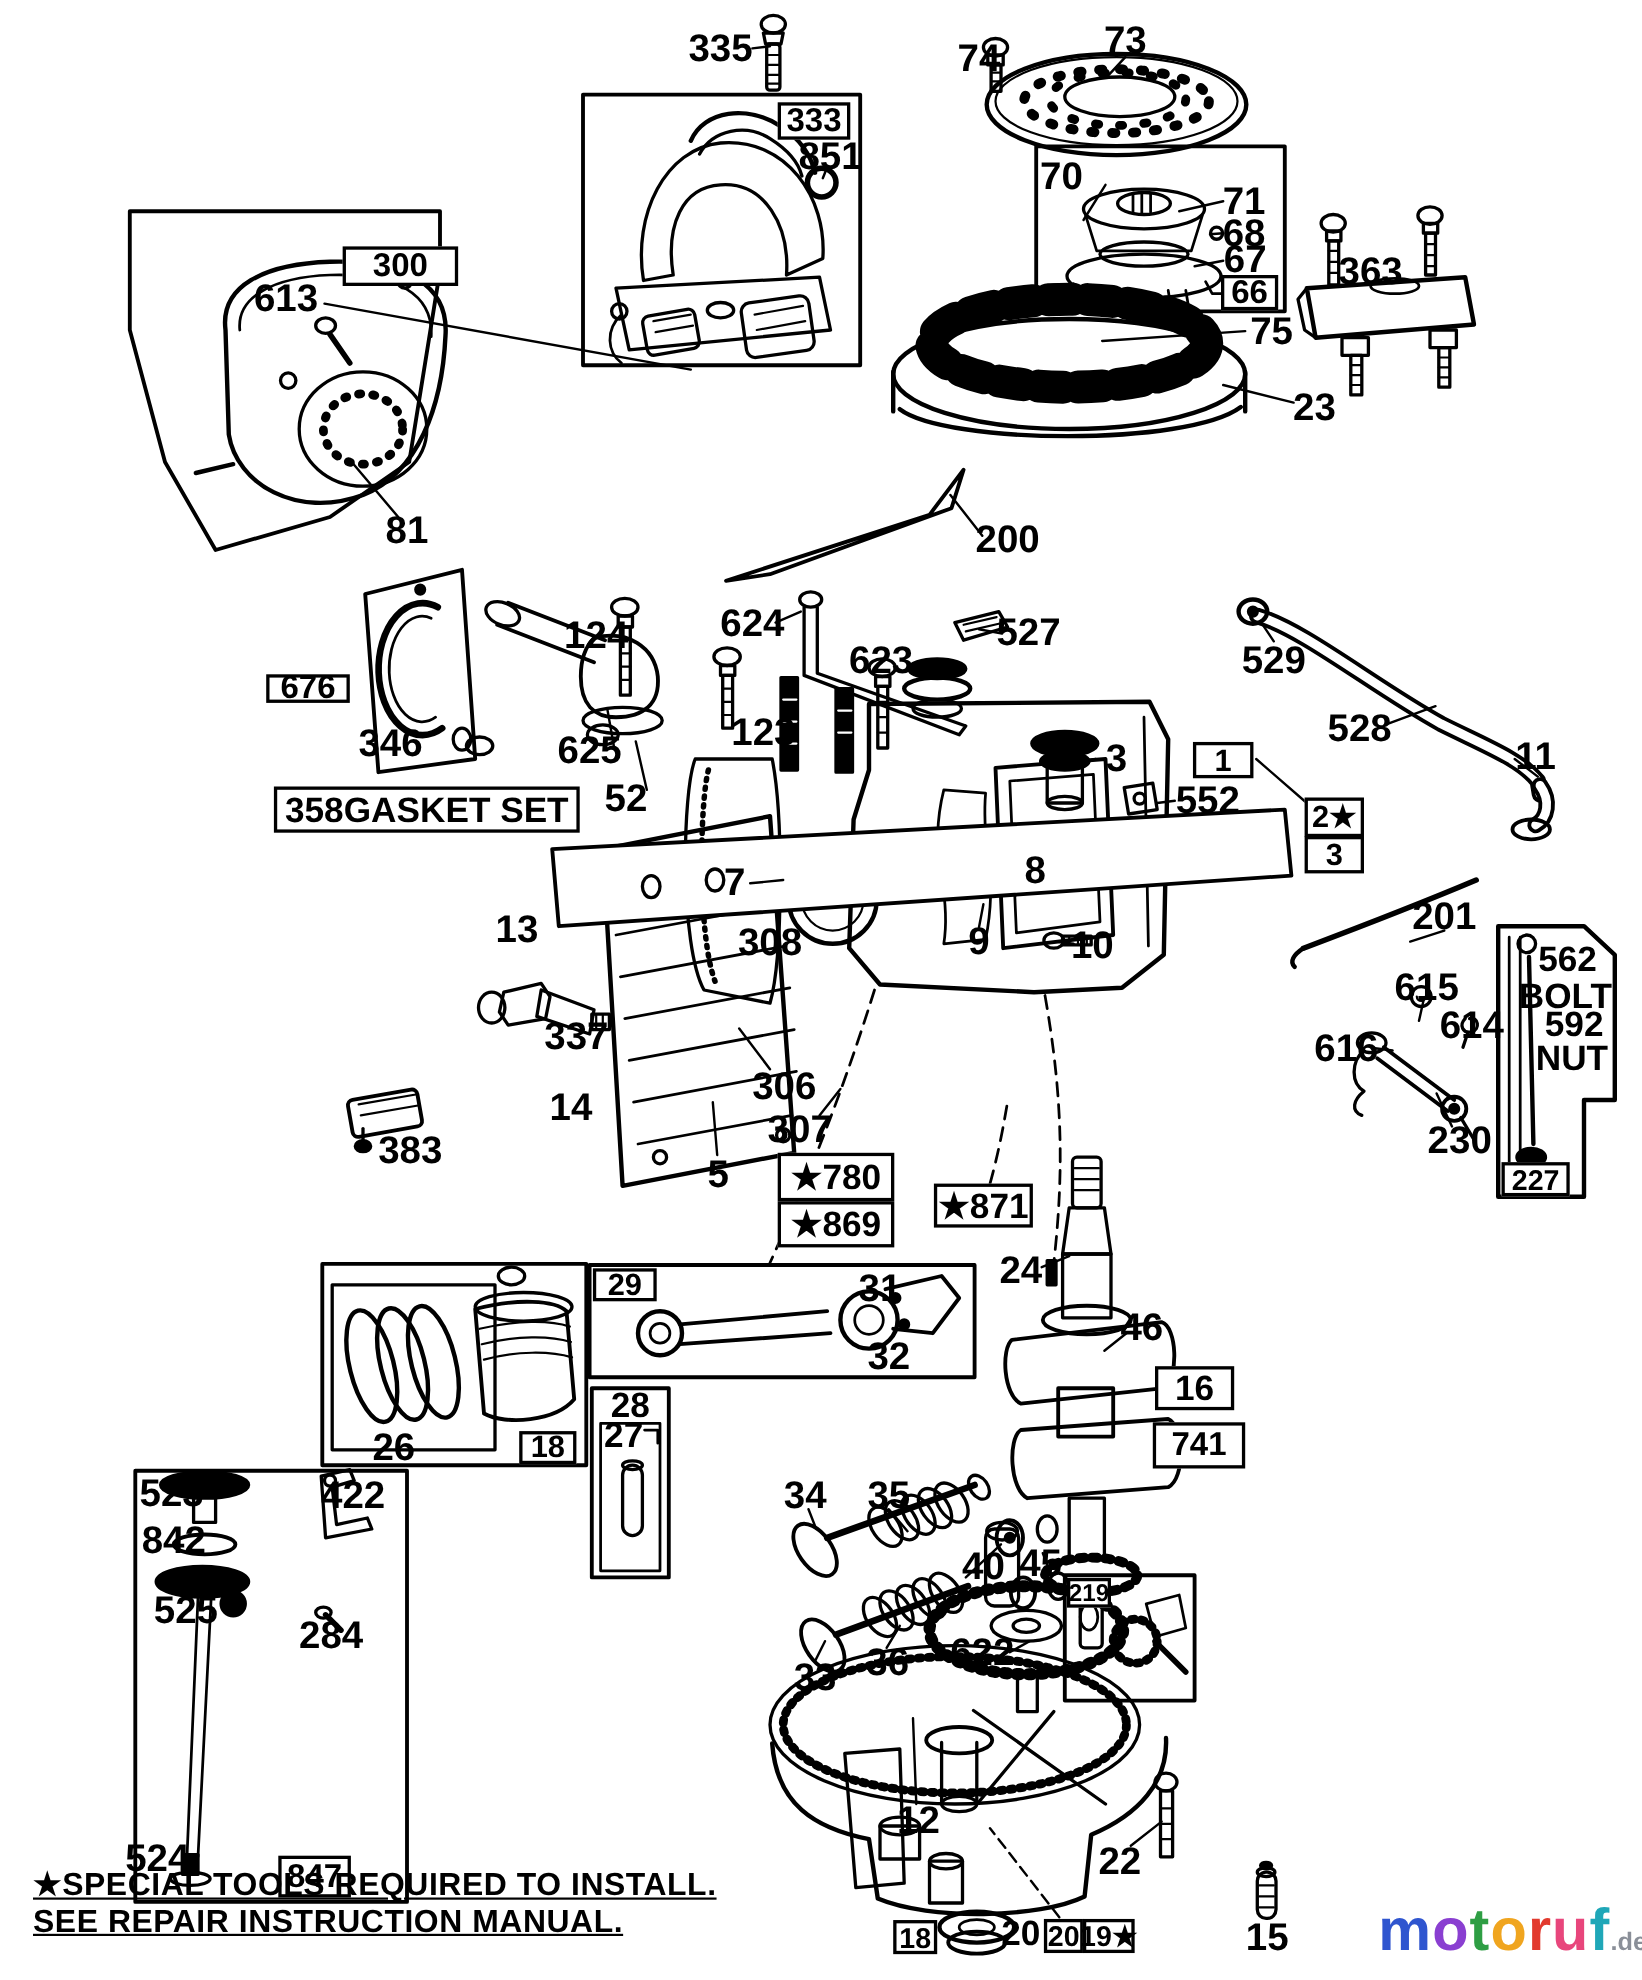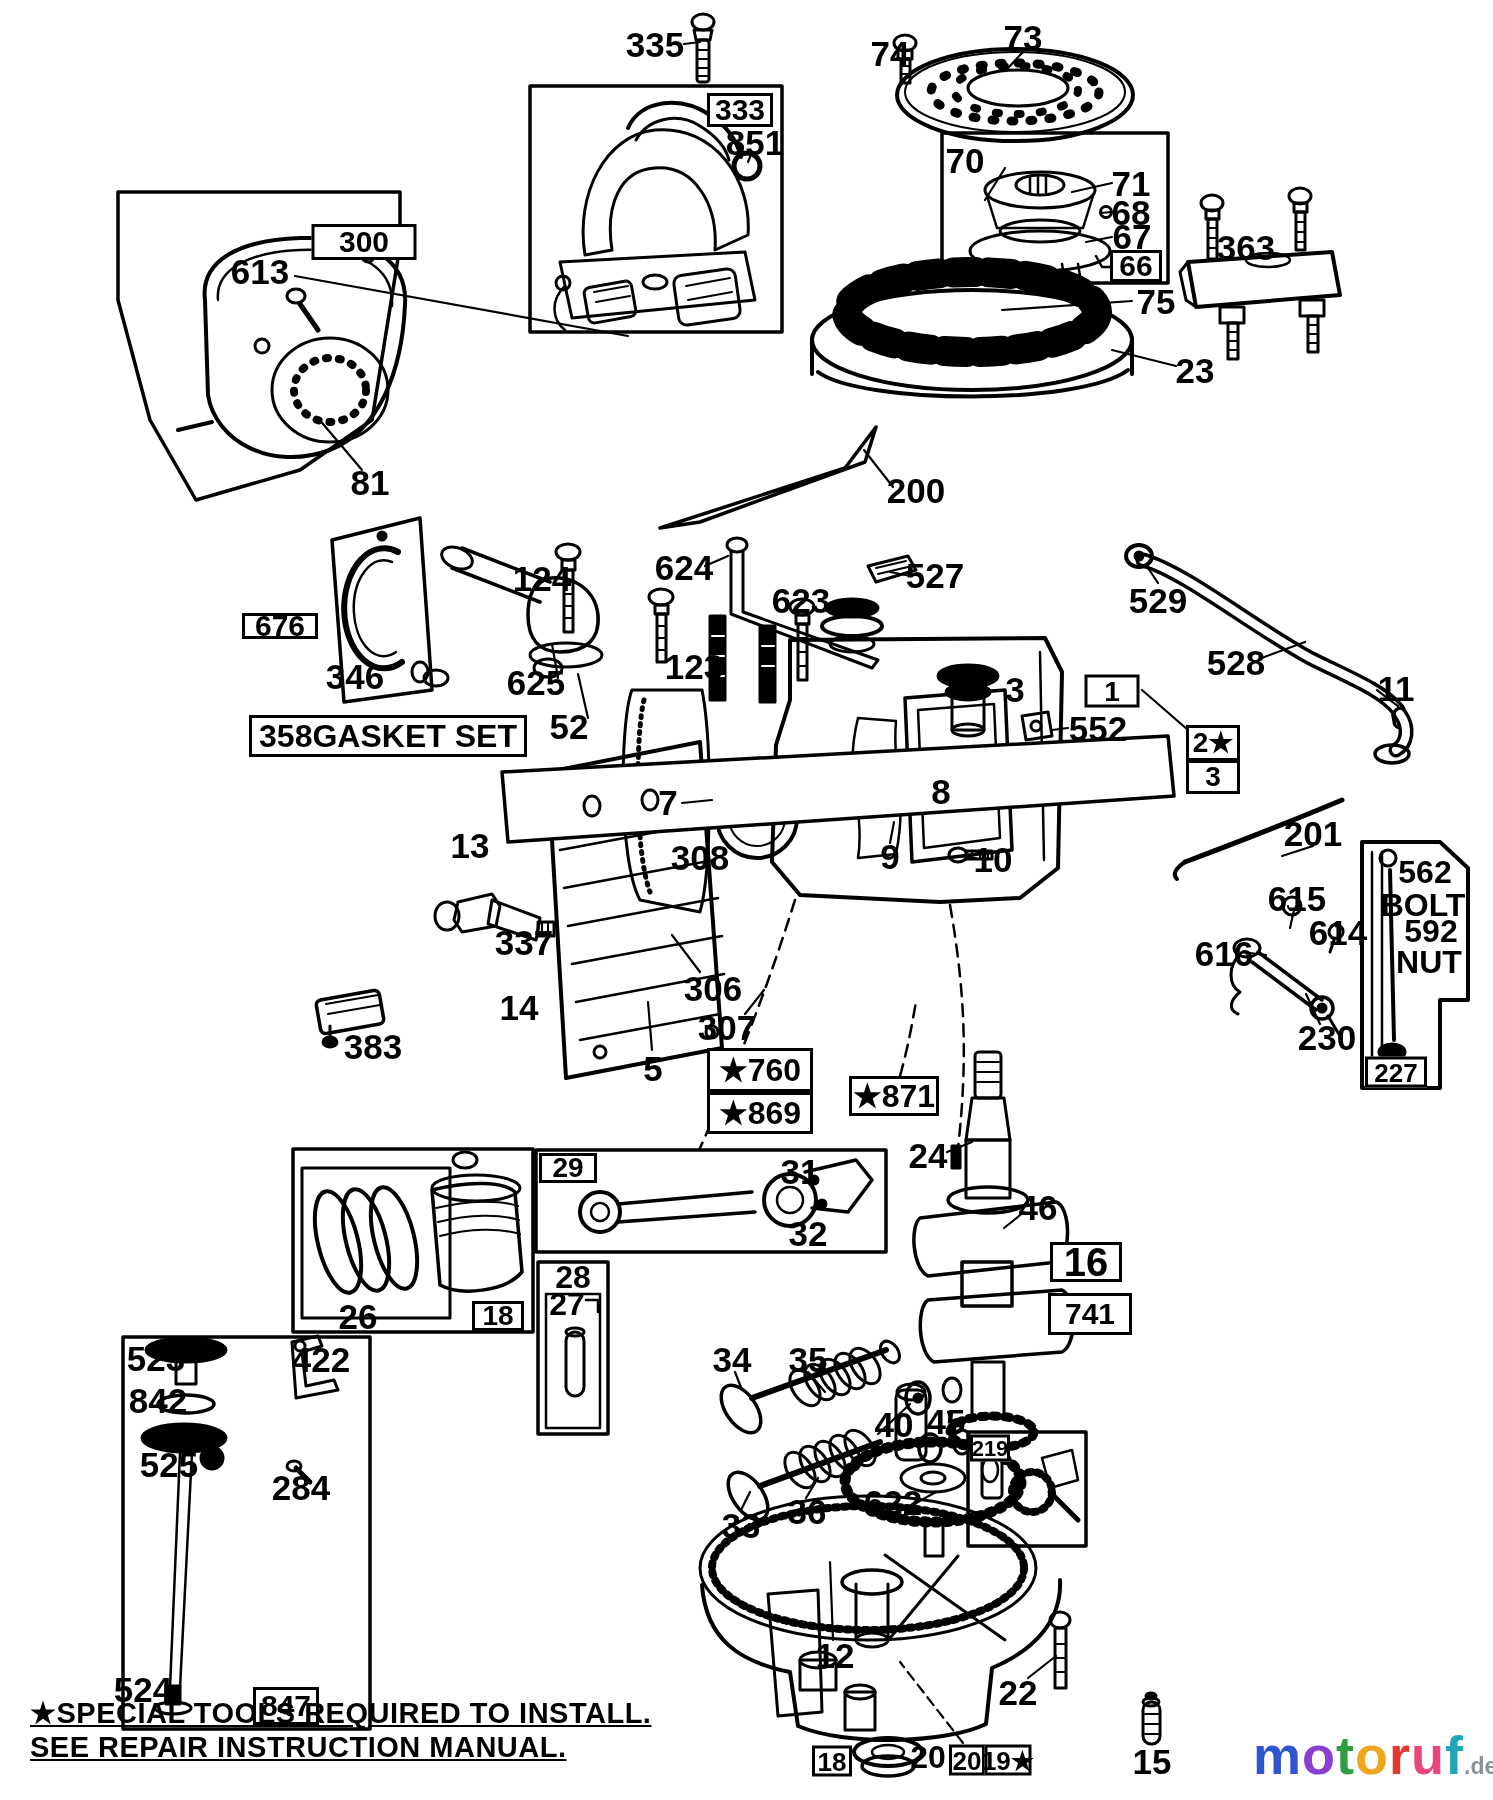--- a/index.html
+++ b/index.html
@@ -502,32 +502,32 @@
       <div class="plabel" style="left: 1313px; top: 833px;">201</div>
       <div class="plabel" style="left: 1297px; top: 898px;">615</div>
       <div class="plabel" style="left: 1338px; top: 932px;">614</div>
       <div class="plabel" style="left: 1224px; top: 953px;">616</div>
       <div class="plabel" style="left: 1327px; top: 1037px;">230</div>
       <div class="plabel" style="left: 1425px; top: 872px; font-size: 32px;">562</div>
       <div class="plabel" style="left: 1423px; top: 905px; font-size: 32px; text-align: right;">BOLT</div>
       <div class="plabel" style="left: 1431px; top: 931px; font-size: 32px;">592</div>
       <div class="plabel" style="left: 1429px; top: 962px; font-size: 32px;">NUT</div>
       <div class="plabel boxed" style="left: 1396px; top: 1072px; font-size: 26px; width: 62px; height: 31px;">227</div>
-      <div class="plabel boxed" style="left: 760px; top: 1070px; font-size: 32px; width: 106px; height: 44px;">★760</div>
+      <div class="plabel boxed" style="left: 760px; top: 1070px; font-size: 32px; width: 106px; height: 44px;">★780</div>
       <div class="plabel boxed" style="left: 760px; top: 1113px; font-size: 32px; width: 106px; height: 42px;">★869</div>
       <div class="plabel boxed" style="left: 894px; top: 1096px; font-size: 32px; width: 90px; height: 40px;">★871</div>
       <div class="plabel" style="left: 928px; top: 1155px;">24</div>
       <div class="plabel boxed" style="left: 568px; top: 1168px; font-size: 28px; width: 58px; height: 30px;">29</div>
       <div class="plabel" style="left: 800px; top: 1171px;">31</div>
       <div class="plabel" style="left: 808px; top: 1233px;">32</div>
       <div class="plabel" style="left: 573px; top: 1277px; font-size: 32px;">28</div>
       <div class="plabel" style="left: 567px; top: 1304px; font-size: 32px;">27</div>
       <div class="plabel" style="left: 358px; top: 1316px;">26</div>
       <div class="plabel boxed" style="left: 498px; top: 1316px; font-size: 28px; width: 52px; height: 30px;">18</div>
-      <div class="plabel boxed" style="left: 1086px; top: 1262px; font-size: 40px; width: 72px; height: 40px;">16</div>
+      <div class="plabel boxed" style="left: 1086px; top: 1262px; font-size: 32px; width: 72px; height: 40px;">16</div>
       <div class="plabel boxed" style="left: 1090px; top: 1314px; font-size: 30px; width: 84px; height: 42px;">741</div>
       <div class="plabel" style="left: 1038px; top: 1207px;">46</div>
       <div class="plabel" style="left: 732px; top: 1359px;">34</div>
       <div class="plabel" style="left: 808px; top: 1359px;">35</div>
       <div class="plabel" style="left: 894px; top: 1424px;">40</div>
       <div class="plabel" style="left: 946px; top: 1421px;">45</div>
       <div class="plabel" style="left: 741px; top: 1525px;">33</div>
       <div class="plabel" style="left: 807px; top: 1511px;">36</div>
       <div class="plabel" style="left: 893px; top: 1502px;">622</div>
       <div class="plabel boxed" style="left: 990px; top: 1448px; font-size: 22px; width: 40px; height: 27px;">219</div>

